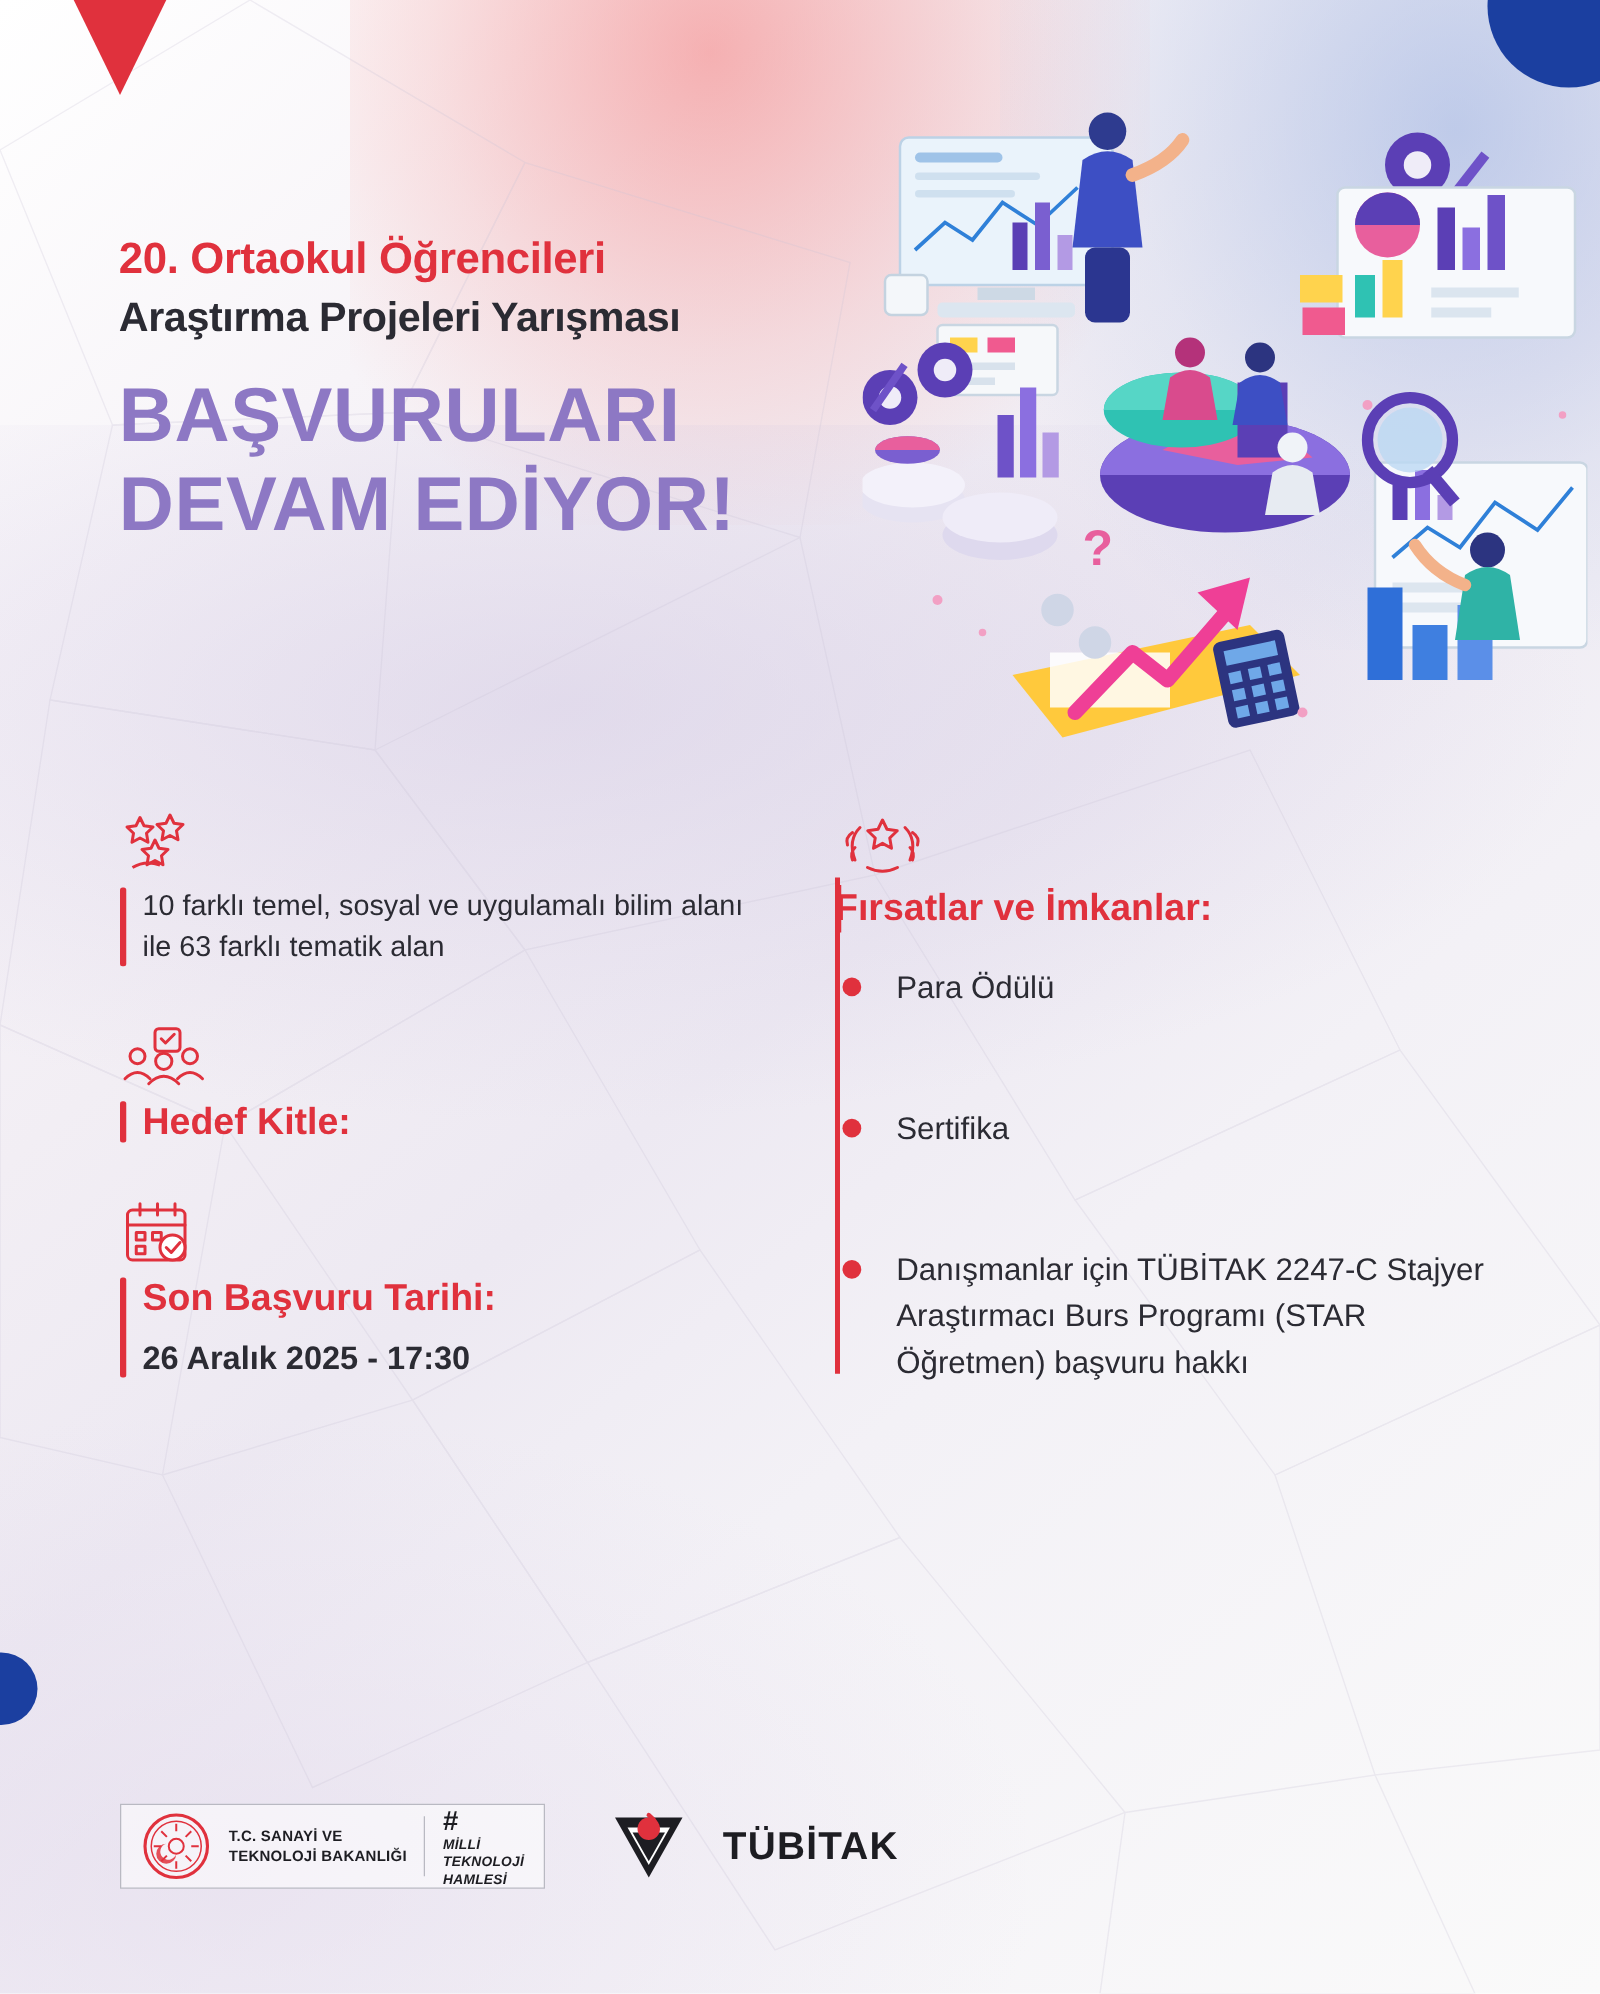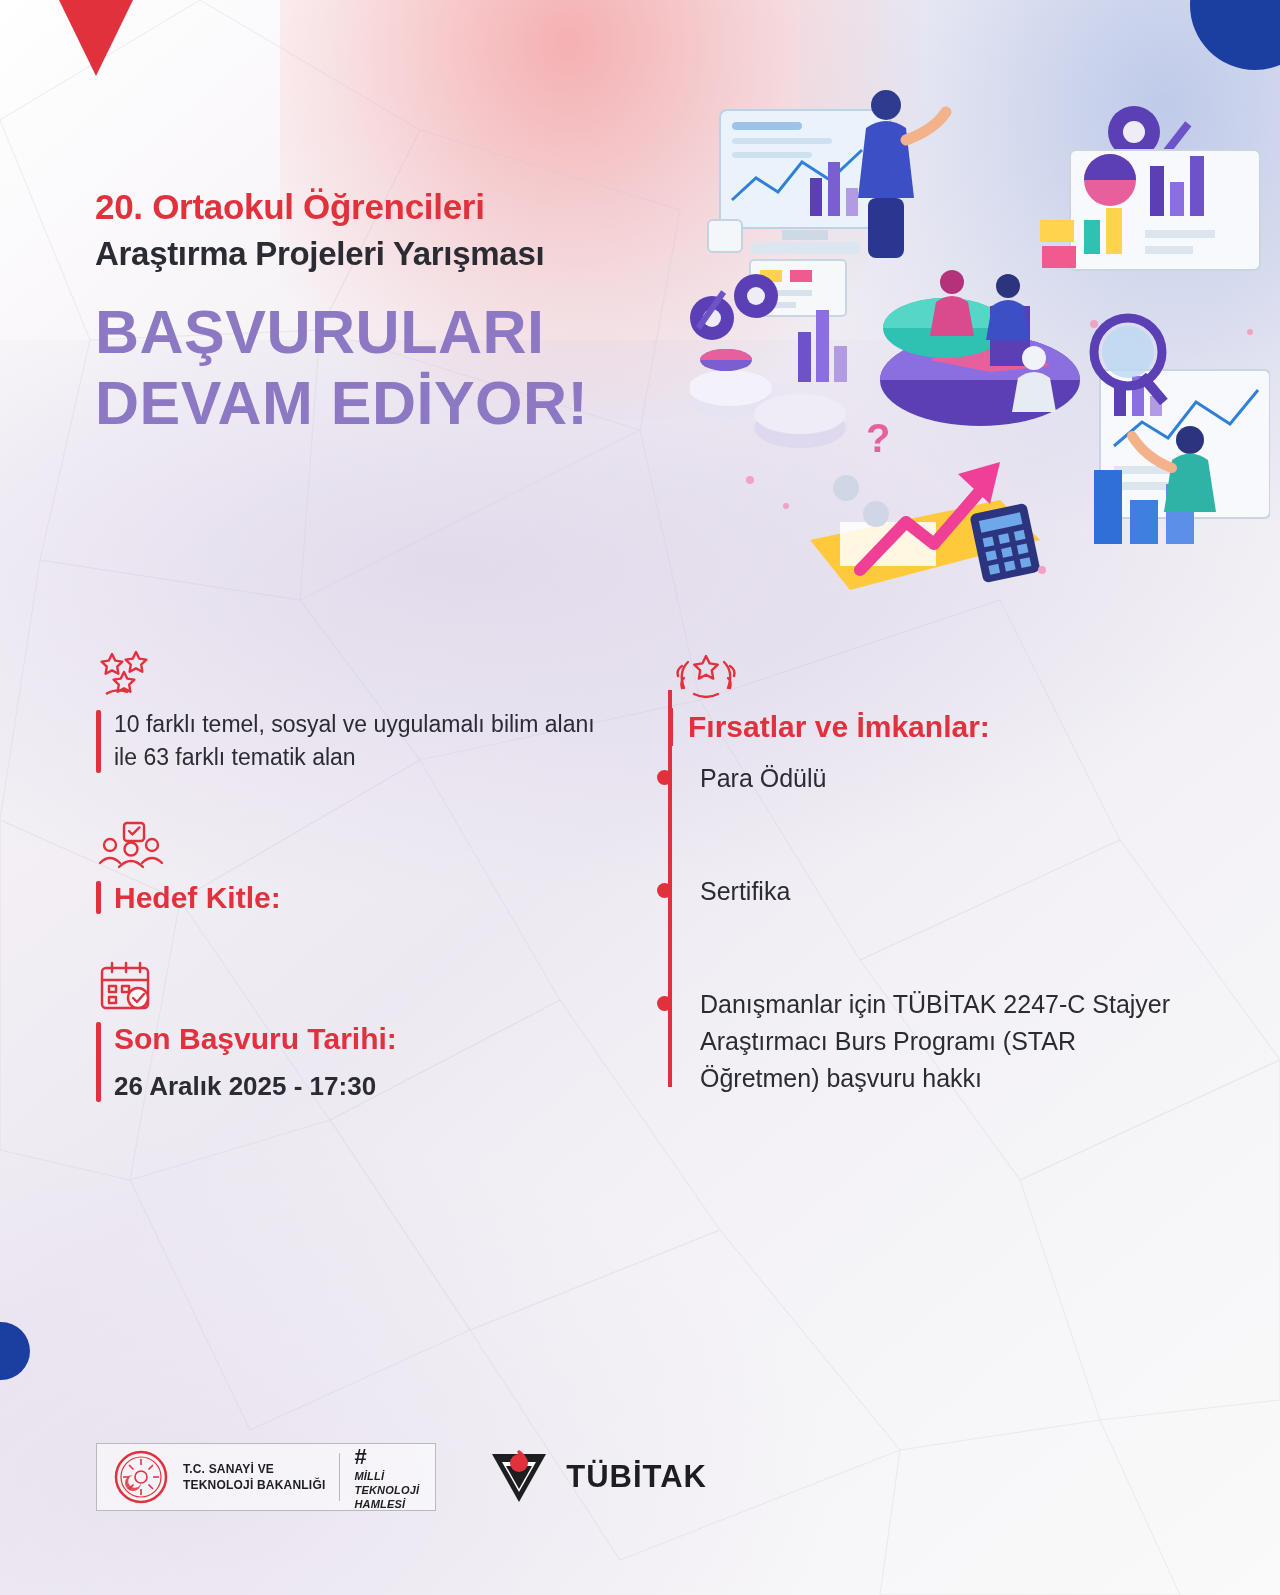--- a/index.html
+++ b/index.html
@@ -102,55 +102,55 @@
     margin-bottom: 10px;
   }
   .block-body {
     font-size: 23px; color: #2b2b33; line-height: 1.45; font-weight: 400;
   }
   .block-date {
     font-size: 26px; color: #2b2b33; font-weight: bold; line-height: 1.4;
   }
 
   
-  .timeline { position: relative; padding-left: 32px; margin-top: 14px; }
+  .timeline { position: relative; padding-left: 49px; margin-top: 26px; }
   .timeline::before {
     content: ""; position: absolute; left: 0; top: -70px; bottom: 10px;
     width: 4px; background: #e0313d;
   }
   .tl-item { position: relative; margin-bottom: 76px; }
   .tl-item:last-child { margin-bottom: 0; }
   .tl-item::before {
     content: ""; position: absolute; left: -43px; top: 10px;
     width: 15px; height: 15px; border-radius: 50%; background: #e0313d;
   }
   .tl-text { font-size: 25px; color: #2b2b33; line-height: 1.48; }
 
-  .right-title-wrap { position: relative; padding-left: 20px; }
+  .right-title-wrap { position: relative; }
   .right-title-wrap::before {
     content: ""; position: absolute; left: 0; top: 0; bottom: 0;
     width: 5px; background: #e0313d;
   }
 
   
   .footer { position: absolute; bottom: 84px; left: 96px; display: flex; align-items: center; gap: 52px; z-index: 6; }
   .ministry-box {
     border: 1px solid #b9b9c2; background: rgba(255,255,255,.55);
     display: flex; align-items: center; gap: 14px;
     padding: 12px 16px; height: 68px;
   }
   .ministry-text { font-size: 12px; font-weight: bold; color: #1d1d22; line-height: 1.35; letter-spacing: .2px; }
   .divider-v { width: 1px; height: 48px; background: #b9b9c2; }
   .mth {
     font-size: 11px; font-weight: bold; color: #1d1d22; line-height: 1.25;
     font-style: italic; letter-spacing: .2px;
   }
   .mth .hash { font-size: 22px; font-style: normal; display: inline-block; vertical-align: -2px; }
 
-  .tubitak-logo { display: flex; align-items: center; gap: 16px; }
+  .tubitak-logo { display: flex; align-items: center; gap: 28px; }
   .tubitak-word { font-size: 31px; font-weight: bold; letter-spacing: 1px; color: #1d1d22; }
 </style>
 </head>
 <body>
 
 <div class="poster">
 
   <div class="facets">
     <div class="bg-tint-red"></div>
     <div class="bg-tint-blue"></div>

